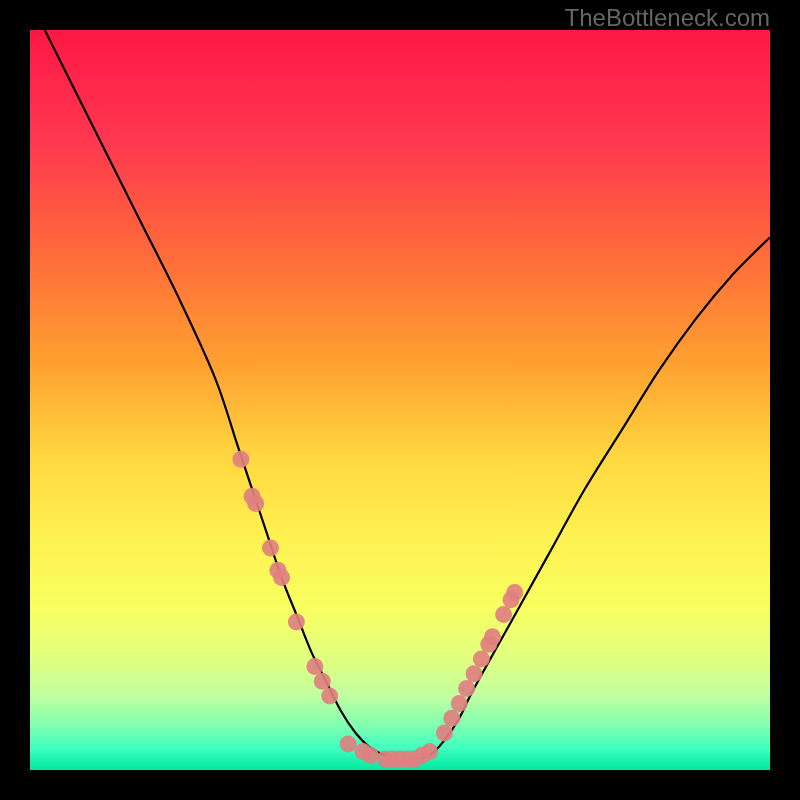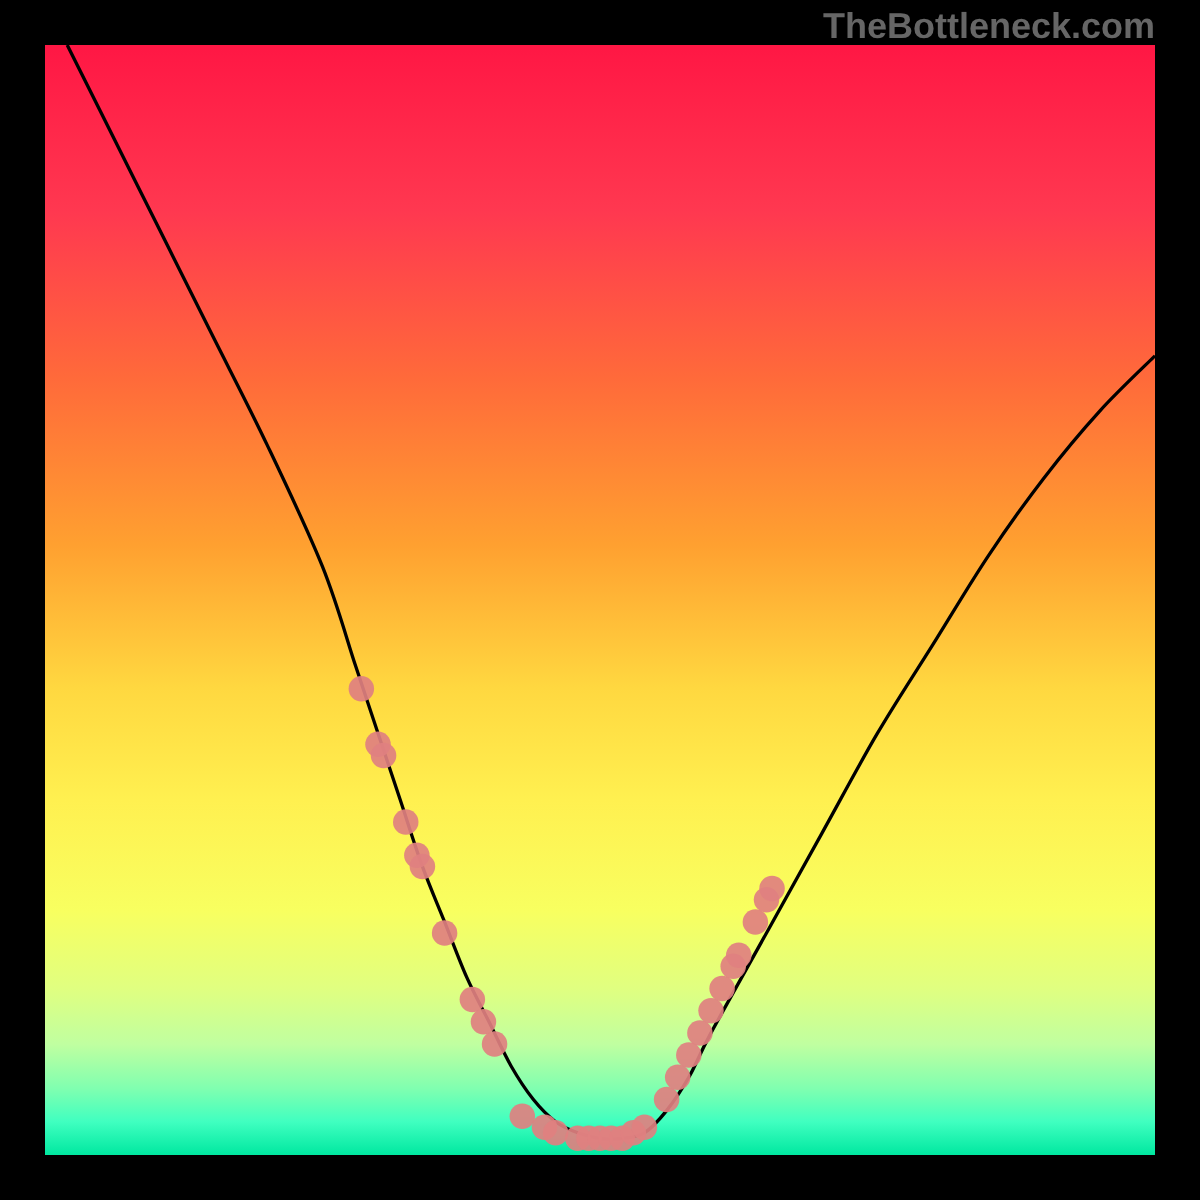--- a/index.html
+++ b/index.html
@@ -24,21 +24,21 @@
   top: 0;
   width: 100%;
   height: 100%;
 }
 .watermark {
   position: absolute;
   top: 4px;
   right: 30px;
   color: #666;
   font-size: 24px;
-  font-weight: 700;
+  font-weight: 400;
   z-index: 10;
 }
 svg.curve {
   position: absolute;
   left: 0;
   top: 0;
   width: 100%;
   height: 100%;
 }
 </style>

